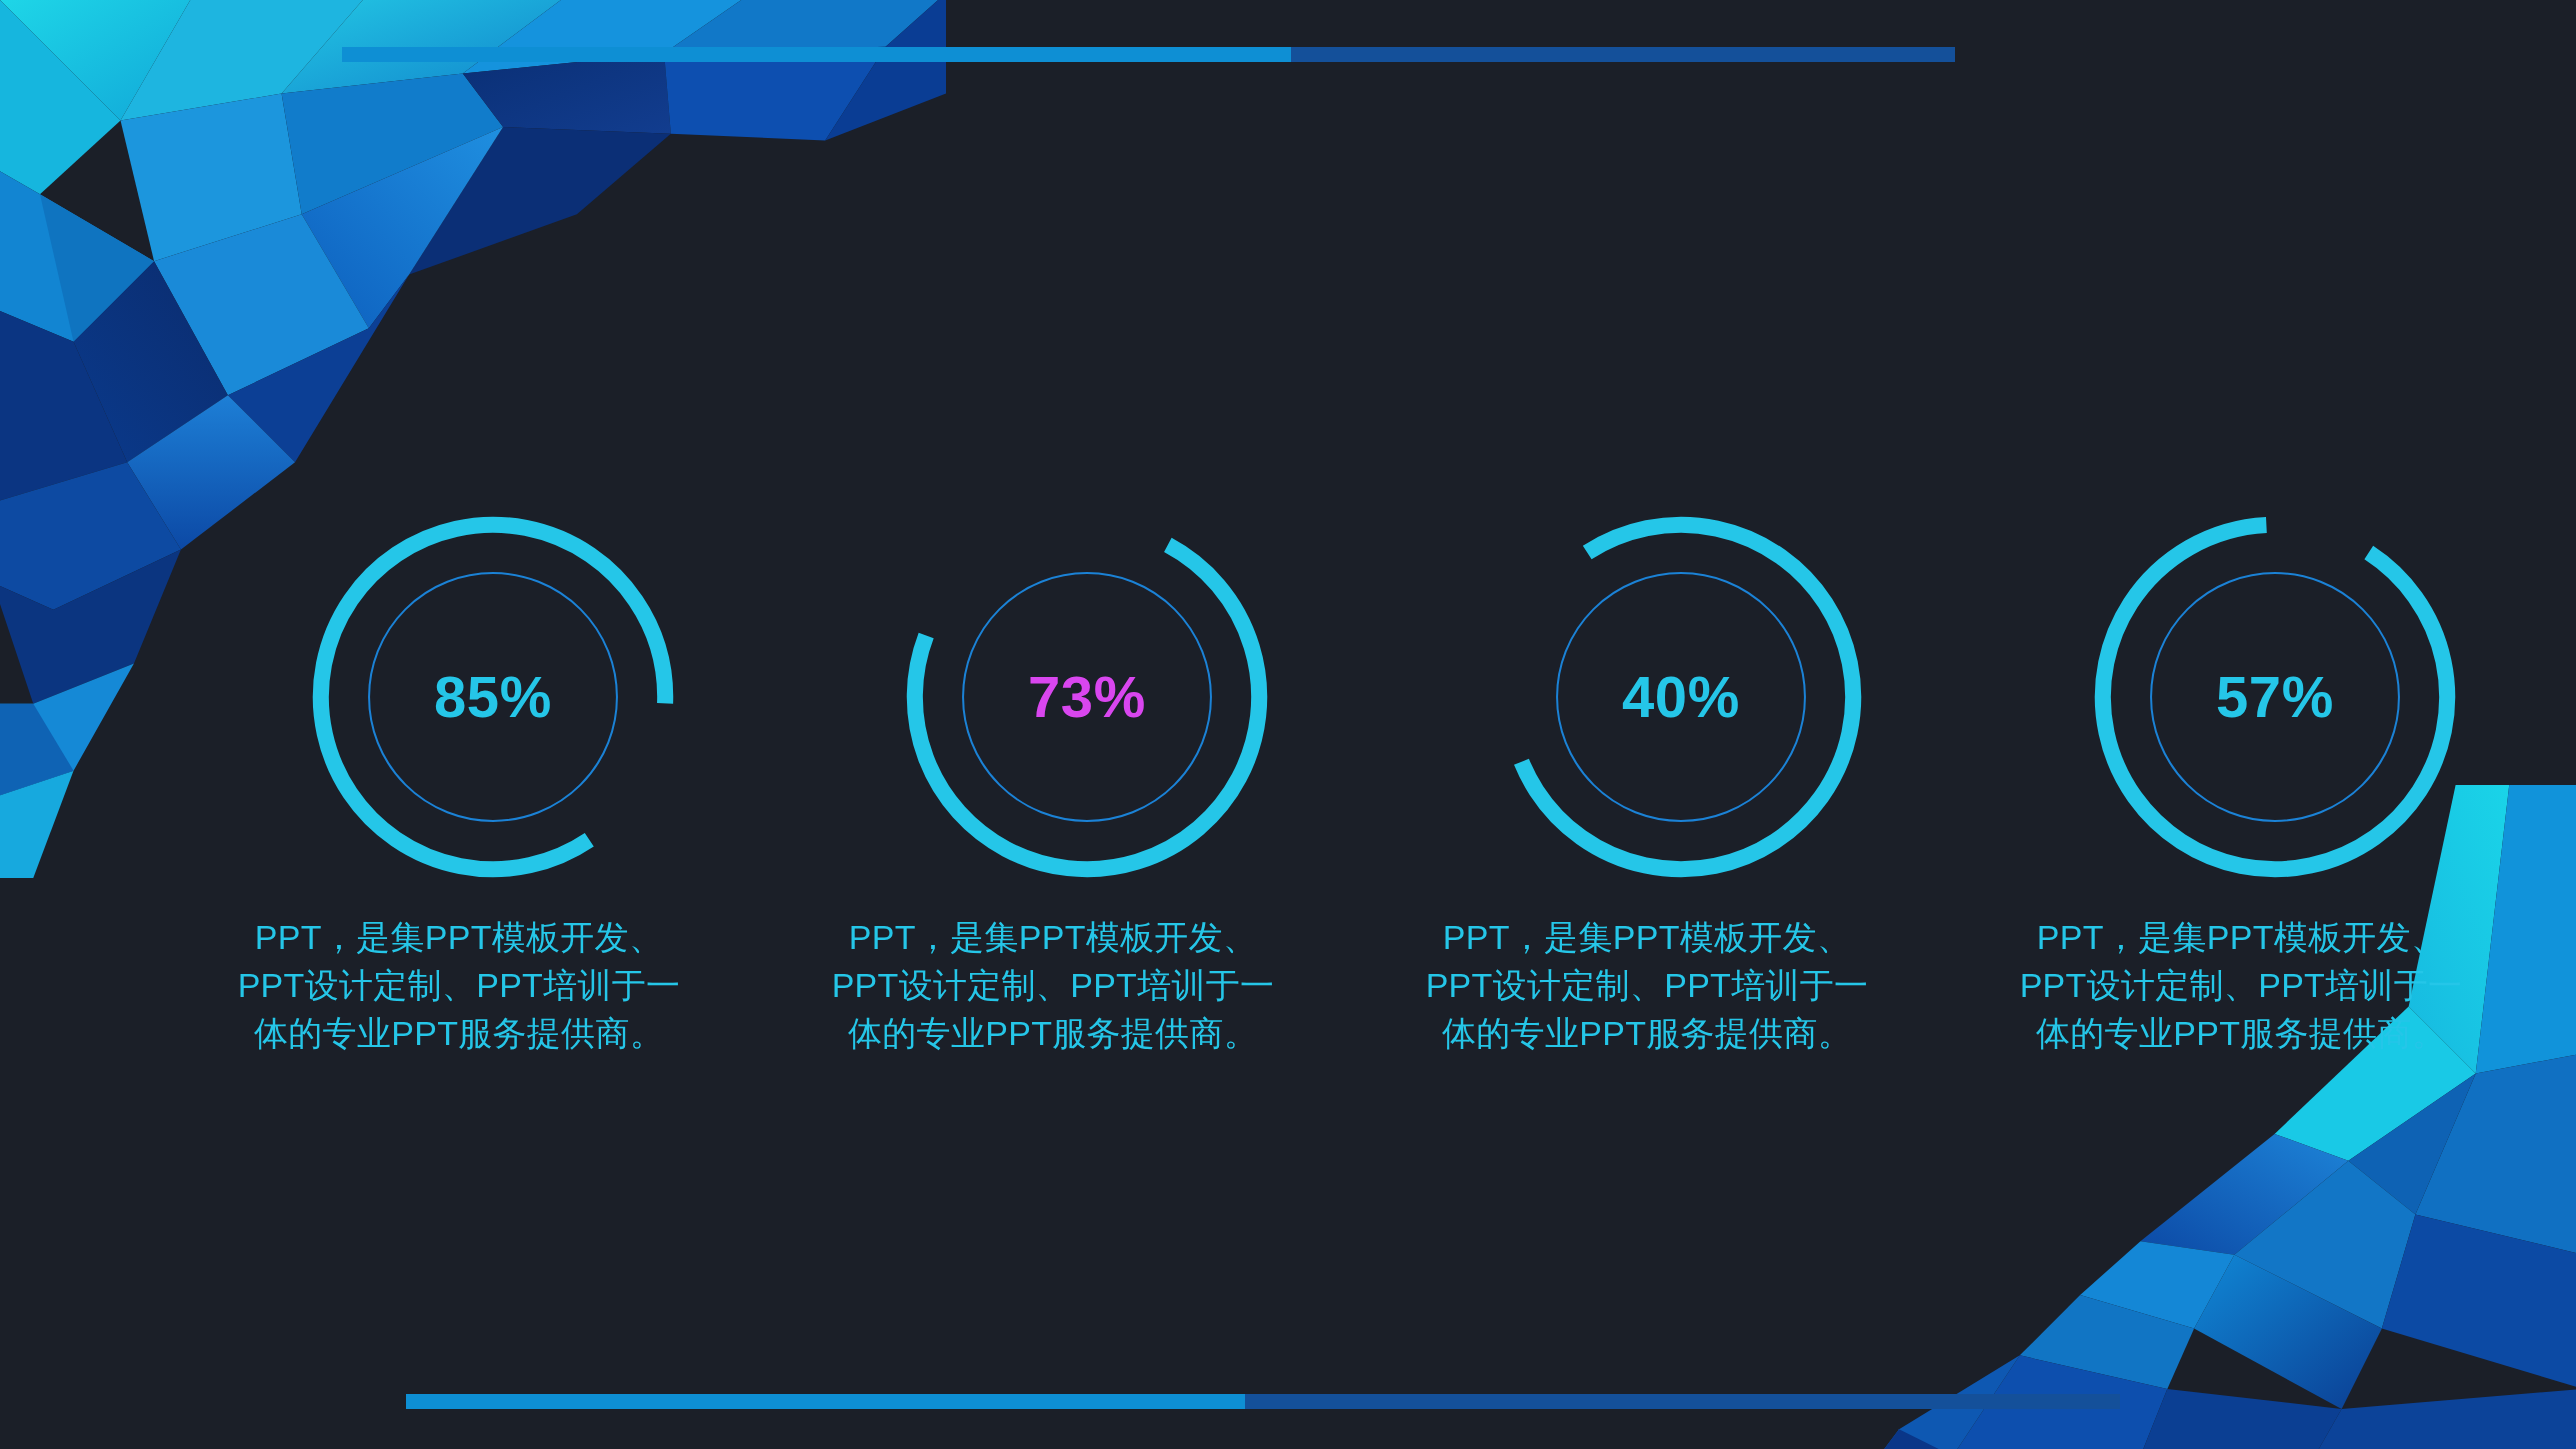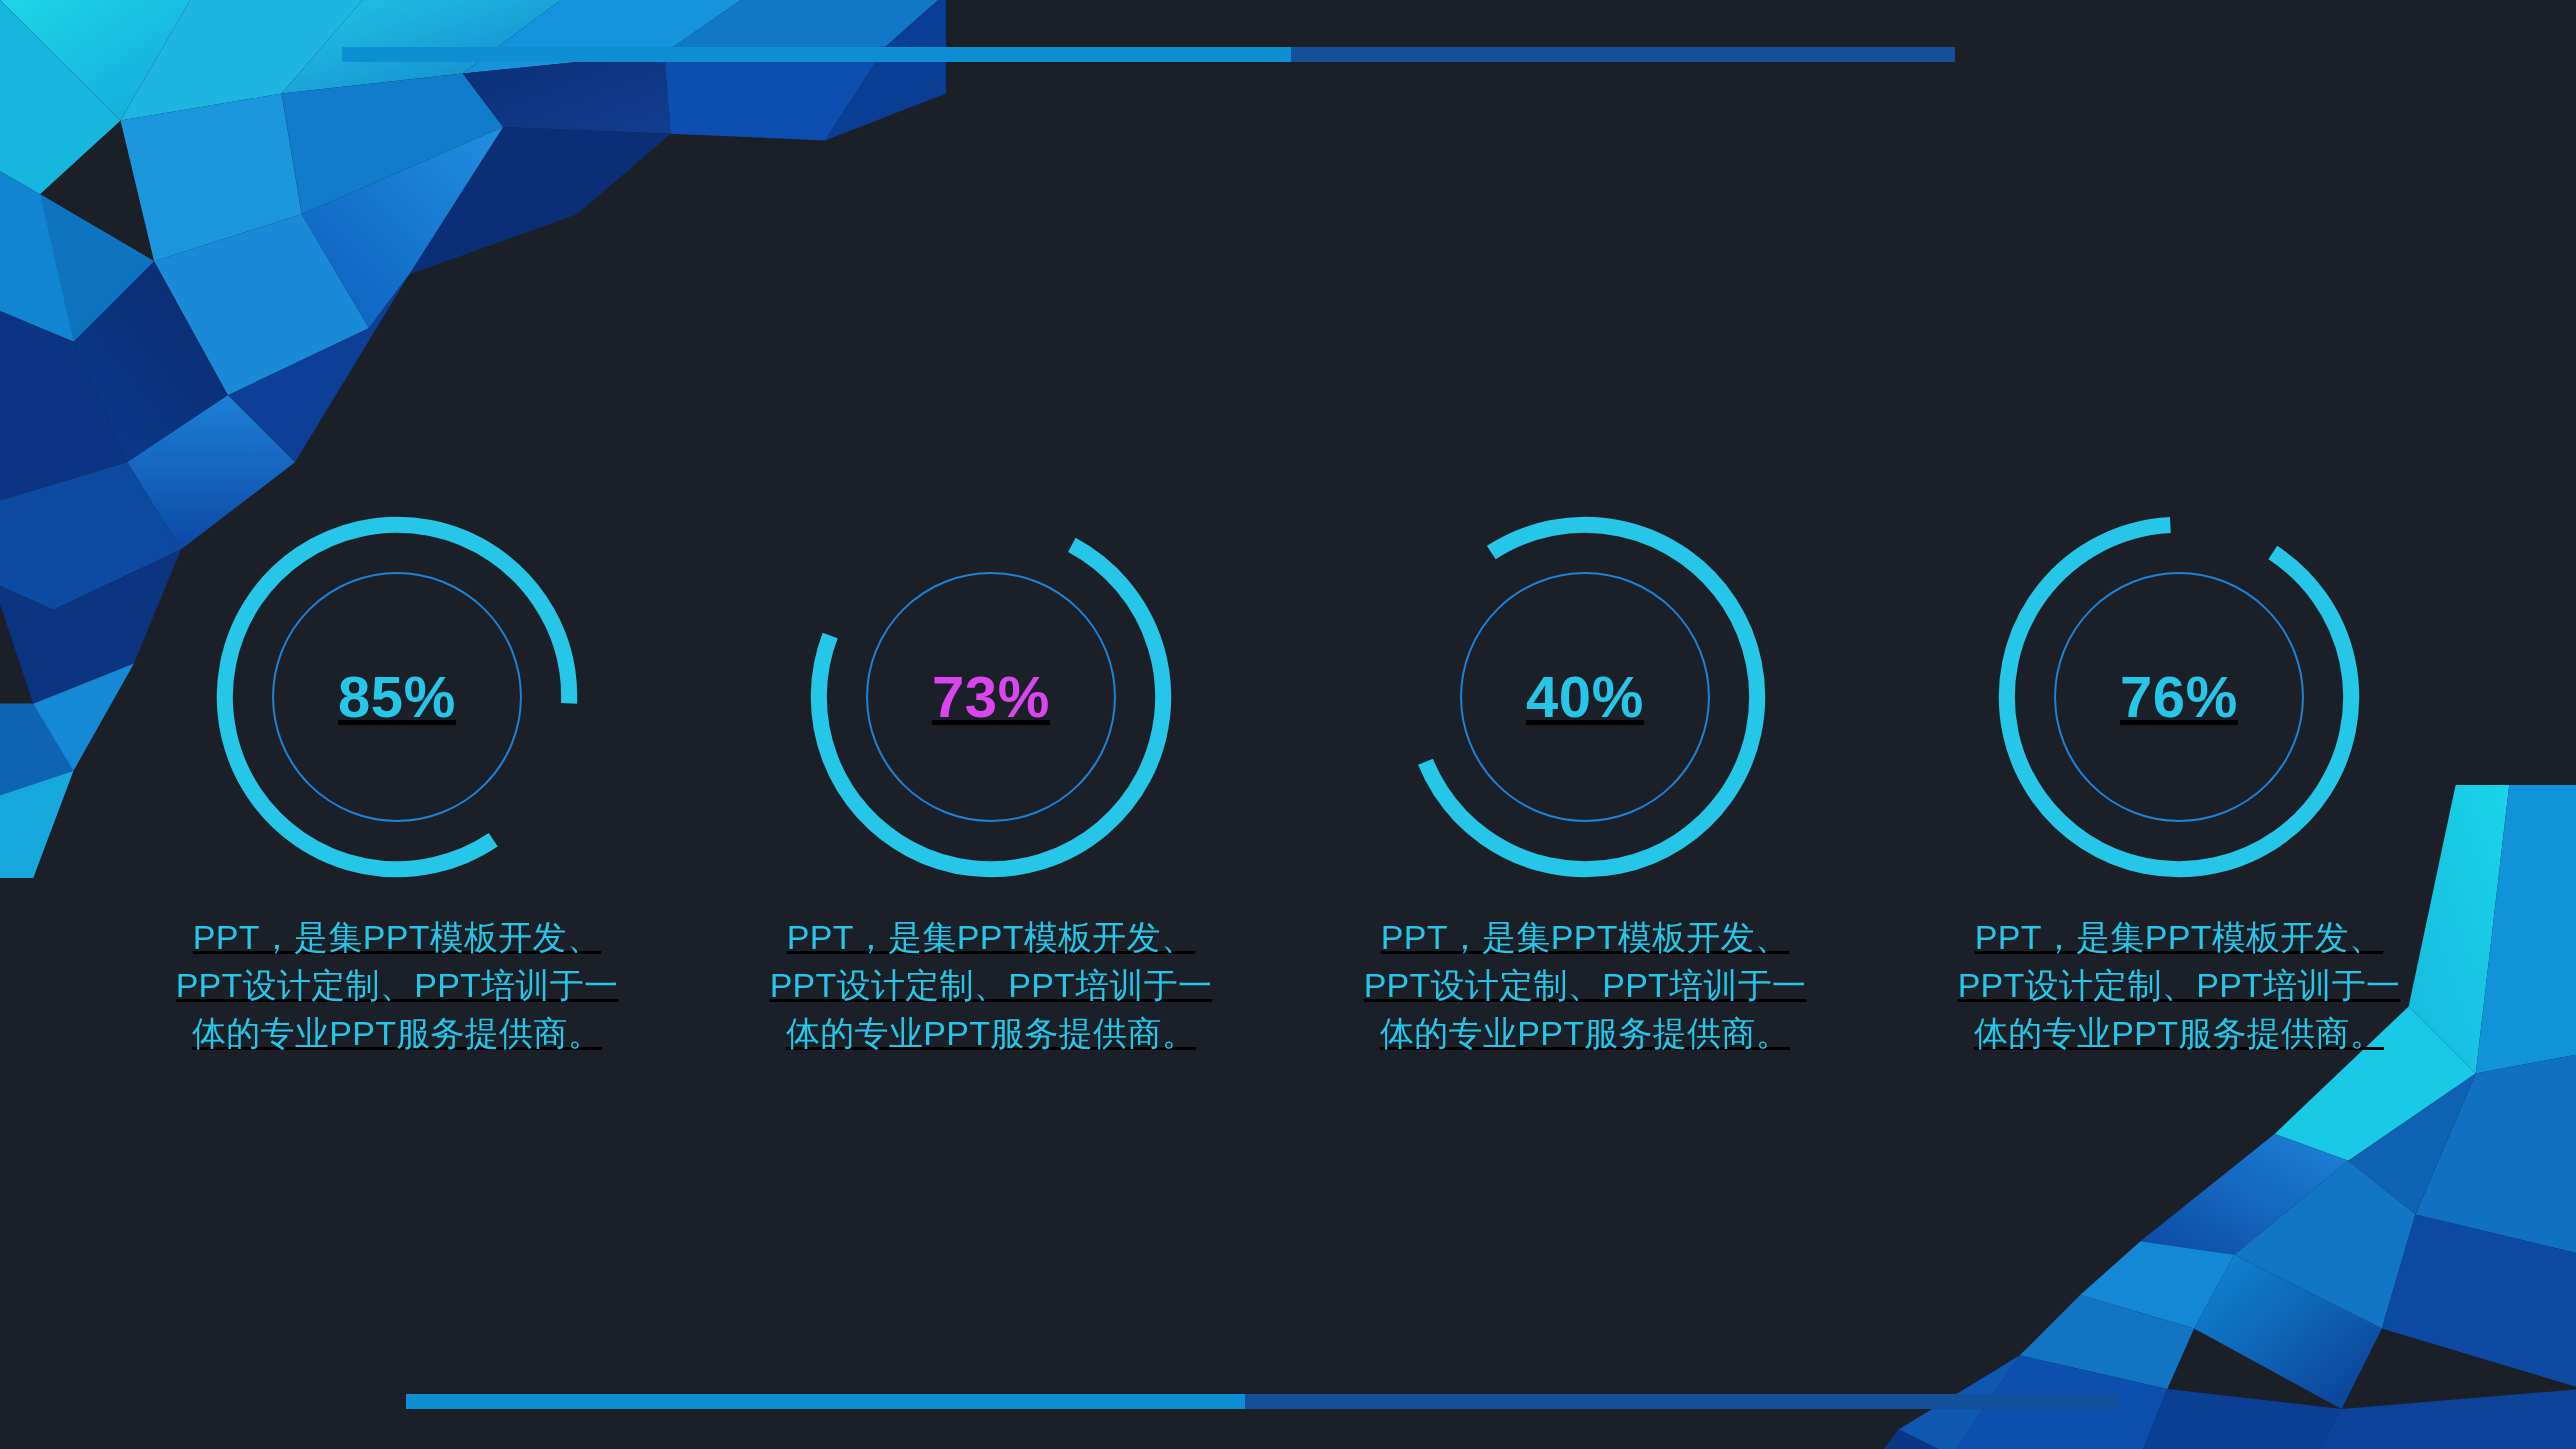--- a/index.html
+++ b/index.html
@@ -67,22 +67,21 @@
     top: 496px;
     width: 2576px;
     display: flex;
     justify-content: center;
     align-items: flex-start;
   }
   .gauge-item {
     width: 594px;
     display: flex;
     flex-direction: column;
-    align-items: center;
-    text-decoration: underline;
+    align-items: flex-end;
   }
   .gauge-ring-wrap {
     position: relative;
     width: 402px;
     height: 402px;
     display: flex;
     align-items: center;
     justify-content: center;
   }
   .gauge-svg {
@@ -261,21 +260,21 @@
         <div>体的专业PPT服务提供商。</div>
       </div>
     </div>
 
     <div class="gauge-item">
       <div class="gauge-ring-wrap">
         <svg class="gauge-svg" viewBox="0 0 600 600">
           <circle class="ring-inner" cx="300" cy="300" r="185" fill="none" stroke="#1b82d6" stroke-width="3"></circle>
           <circle class="ring-active" cx="300" cy="300" r="257" fill="none" stroke="#25c6e8" stroke-width="24" stroke-linecap="butt" transform="rotate(-57 300 300)" stroke-dasharray="1453.3007615506383 1614.7786239451536"></circle>
         </svg>
-        <div class="gauge-value" style="color:#25c6e8">76%</div>
+        <div class="gauge-value" style="color:#25c6e8">57%</div>
       </div>
       <div class="gauge-caption" style="color:#25c6e8">
         <div>PPT，是集PPT模板开发、</div>
         <div>PPT设计定制、PPT培训于一</div>
         <div>体的专业PPT服务提供商。</div>
       </div>
     </div>
 
   </div>
 </div>

